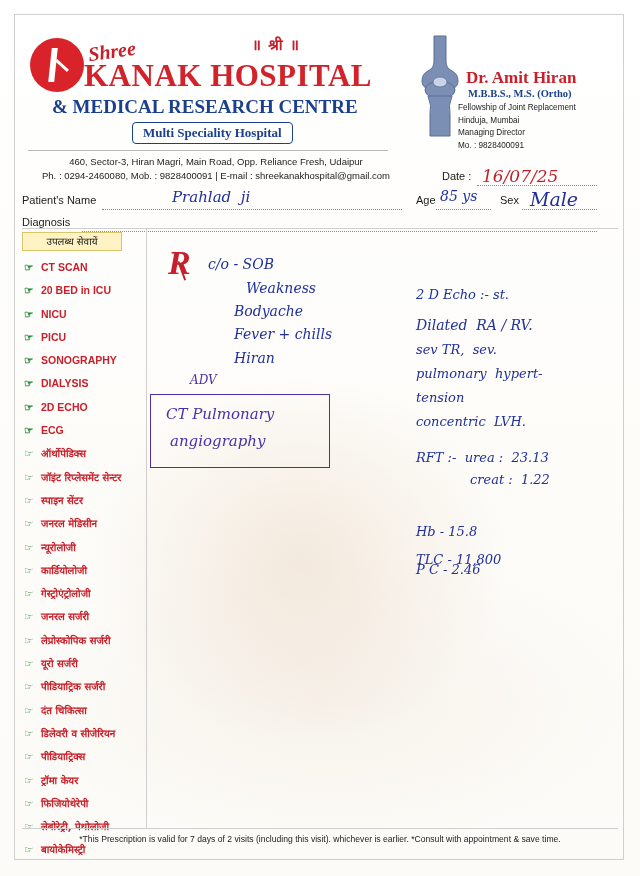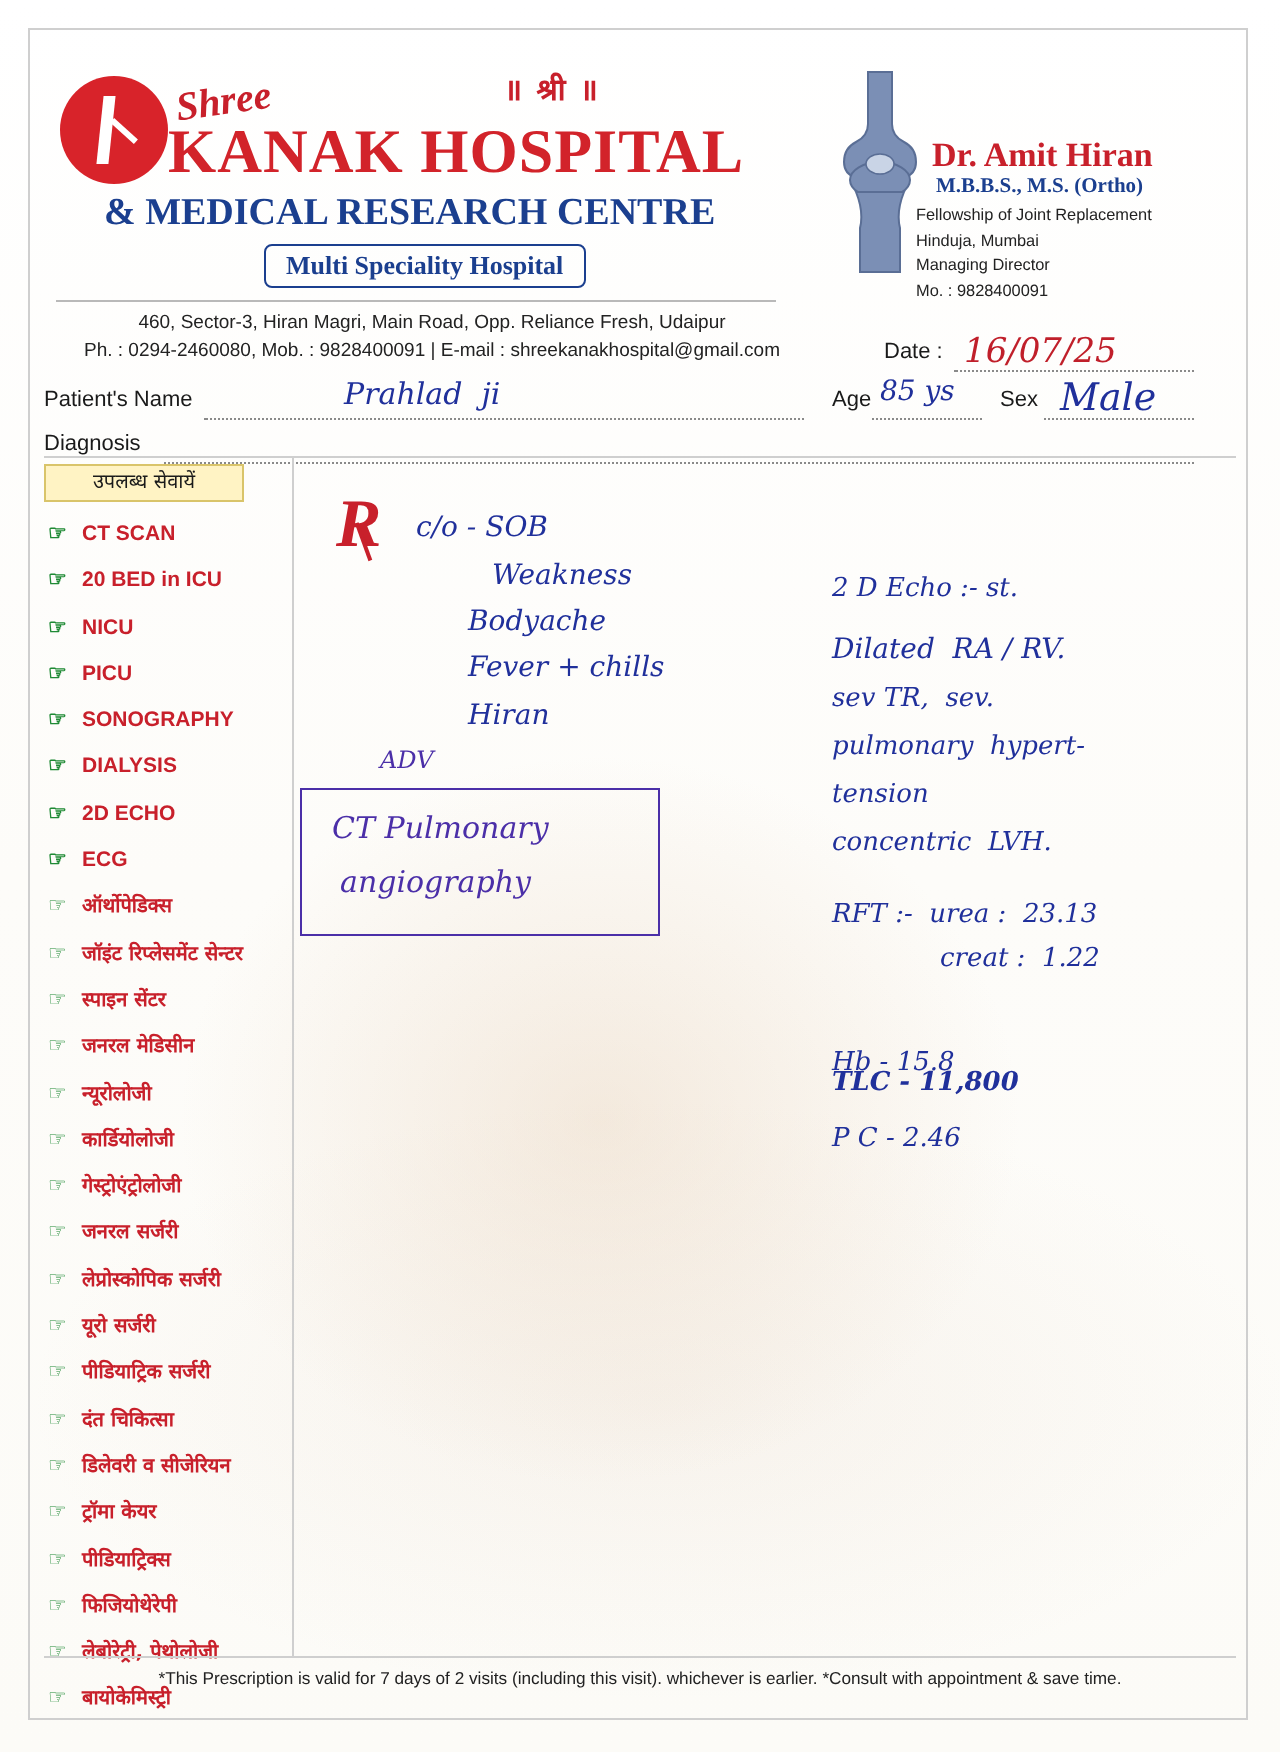--- a/index.html
+++ b/index.html
@@ -248,22 +248,22 @@
     <div class="svc dev">जनरल मेडिसीन</div>
     <div class="svc dev">न्यूरोलोजी</div>
     <div class="svc dev">कार्डियोलोजी</div>
     <div class="svc dev">गेस्ट्रोएंट्रोलोजी</div>
     <div class="svc dev">जनरल सर्जरी</div>
     <div class="svc dev">लेप्रोस्कोपिक सर्जरी</div>
     <div class="svc dev">यूरो सर्जरी</div>
     <div class="svc dev">पीडियाट्रिक सर्जरी</div>
     <div class="svc dev">दंत चिकित्सा</div>
     <div class="svc dev">डिलेवरी व सीजेरियन</div>
+    <div class="svc dev">पीडियाट्रिक्स</div>
     <div class="svc dev">ट्रॉमा केयर</div>
-    <div class="svc dev">पीडियाट्रिक्स</div>
     <div class="svc dev">फिजियोथेरेपी</div>
     <div class="svc dev">लेबोरेट्री, पेथोलोजी</div>
     <div class="svc dev">बायोकेमिस्ट्री</div>
 
   </div>
 
   <div class="rx-symbol">R</div>
 
   <span class="hand hand-blue" style="left:208px;top:256px;font-size:14px;">c/o - SOB</span>
   <span class="hand hand-blue" style="left:246px;top:280px;font-size:14px;">Weakness</span>
@@ -280,18 +280,18 @@
   <span class="hand hand-blue" style="left:416px;top:317px;font-size:14px;">Dilated  RA / RV.</span>
   <span class="hand hand-blue" style="left:416px;top:342px;font-size:13px;">sev TR,  sev.</span>
   <span class="hand hand-blue" style="left:416px;top:366px;font-size:13px;">pulmonary  hypert-</span>
   <span class="hand hand-blue" style="left:416px;top:390px;font-size:13px;">tension</span>
   <span class="hand hand-blue" style="left:416px;top:414px;font-size:13px;">concentric  LVH.</span>
 
   <span class="hand hand-blue" style="left:416px;top:450px;font-size:13px;">RFT :-  urea :  23.13</span>
   <span class="hand hand-blue" style="left:470px;top:472px;font-size:13px;">creat :  1.22</span>
 
   <span class="hand hand-blue" style="left:416px;top:524px;font-size:13px;">Hb - 15.8</span>
-  <span class="hand hand-blue" style="left:416px;top:534px;font-size:13px;font-weight:bold;">TLC - 11,800</span>
+  <span class="hand hand-blue" style="left:416px;top:552px;font-size:13px;">TLC - 11,800</span>
   <span class="hand hand-blue" style="left:416px;top:562px;font-size:13px;">P C - 2.46</span>
 
   <div class="foot-rule"></div>
   <div class="footer">*This Prescription is valid for 7 days of 2 visits (including this visit). whichever is earlier. *Consult with appointment &amp; save time.</div>
 </div>
 
 </body></html>

